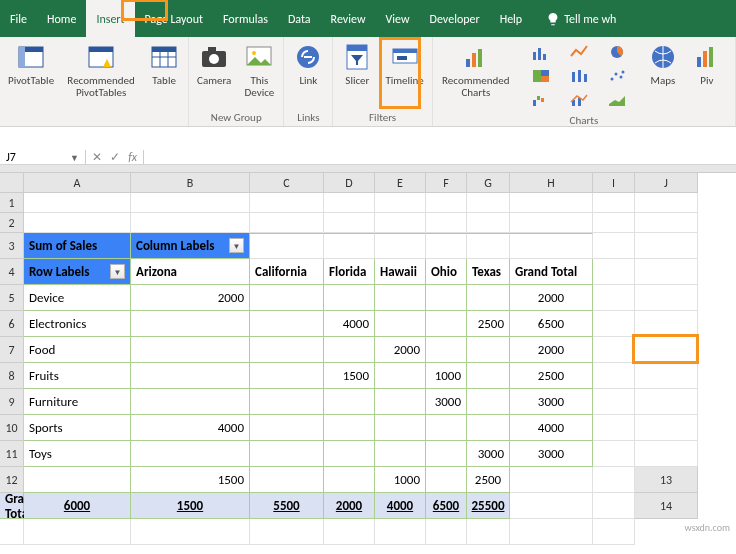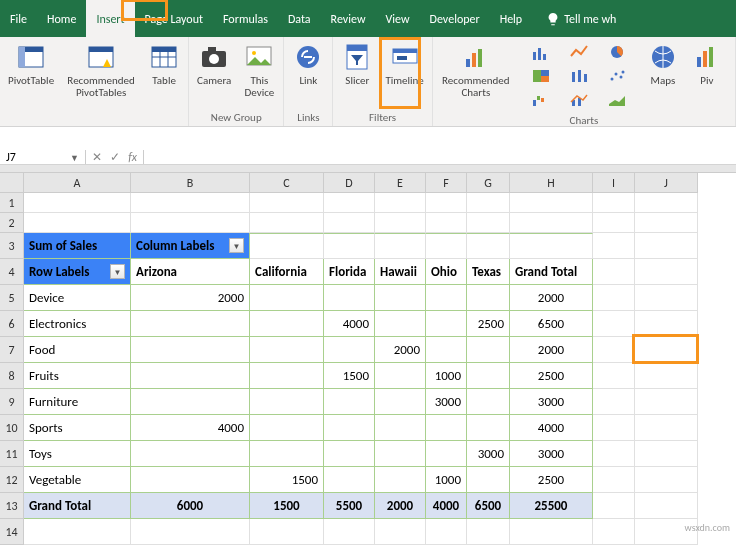--- a/index.html
+++ b/index.html
@@ -43,21 +43,21 @@
 .corner { background: #e6e6e6; border-right: 1px solid #ccc; border-bottom: 1px solid #ccc; height: 20px; }
 .rh { height: 26px; }
 .rh.r1, .rh.r2 { height: 20px; }
 .cell { border-right: 1px solid #a9d08e; border-bottom: 1px solid #a9d08e; padding: 0 5px; display: flex; align-items: center; height: 26px; background: #fff; }
 .cell.plain { border-right: 1px solid #e0e0e0; border-bottom: 1px solid #e0e0e0; }
 .cell.empty1 { height: 20px; }
 .cell.hdr { background: #3b82f6; font-weight: bold; }
 .cell.num { justify-content: flex-end; }
 .cell.ctr { justify-content: center; }
 .cell.total { background: #d9e1f2; font-weight: bold; }
-.cell.total.num { justify-content: center; }
+.cell.total.num { justify-content: center; text-decoration: underline; }
 .dd-ico { width: 15px; height: 15px; border: 1px solid #b5b5b5; background: linear-gradient(#fff,#e8e8e8); margin-left: auto; font-size: 8px; display: flex; align-items: center; justify-content: center; color: #555; }
 .cell.colh { font-weight: bold; }
 
 .active-cell-overlay { position: absolute; border: 3px solid #f7941d; pointer-events: none; }
 
 .footer { position: absolute; bottom: 20px; right: 6px; font-size: 10px; color: #aaa; }
 </style>
 </head>
 <body>
 
@@ -438,21 +438,20 @@
     <div class="cell"></div>
     <div class="cell"></div>
     <div class="cell"></div>
     <div class="cell"></div>
     <div class="cell"></div>
     <div class="cell num">3000</div>
     <div class="cell num ctr">3000</div>
     <div class="cell plain"></div>
     <div class="cell plain"></div>
     <div class="rh">12</div>
-    <div class="cell">Vegetable</div>
     <div class="cell"></div>
     <div class="cell num">1500</div>
     <div class="cell"></div>
     <div class="cell"></div>
     <div class="cell num">1000</div>
     <div class="cell"></div>
     <div class="cell num ctr">2500</div>
     <div class="cell plain"></div>
     <div class="cell plain"></div>
     <div class="rh">13</div>

